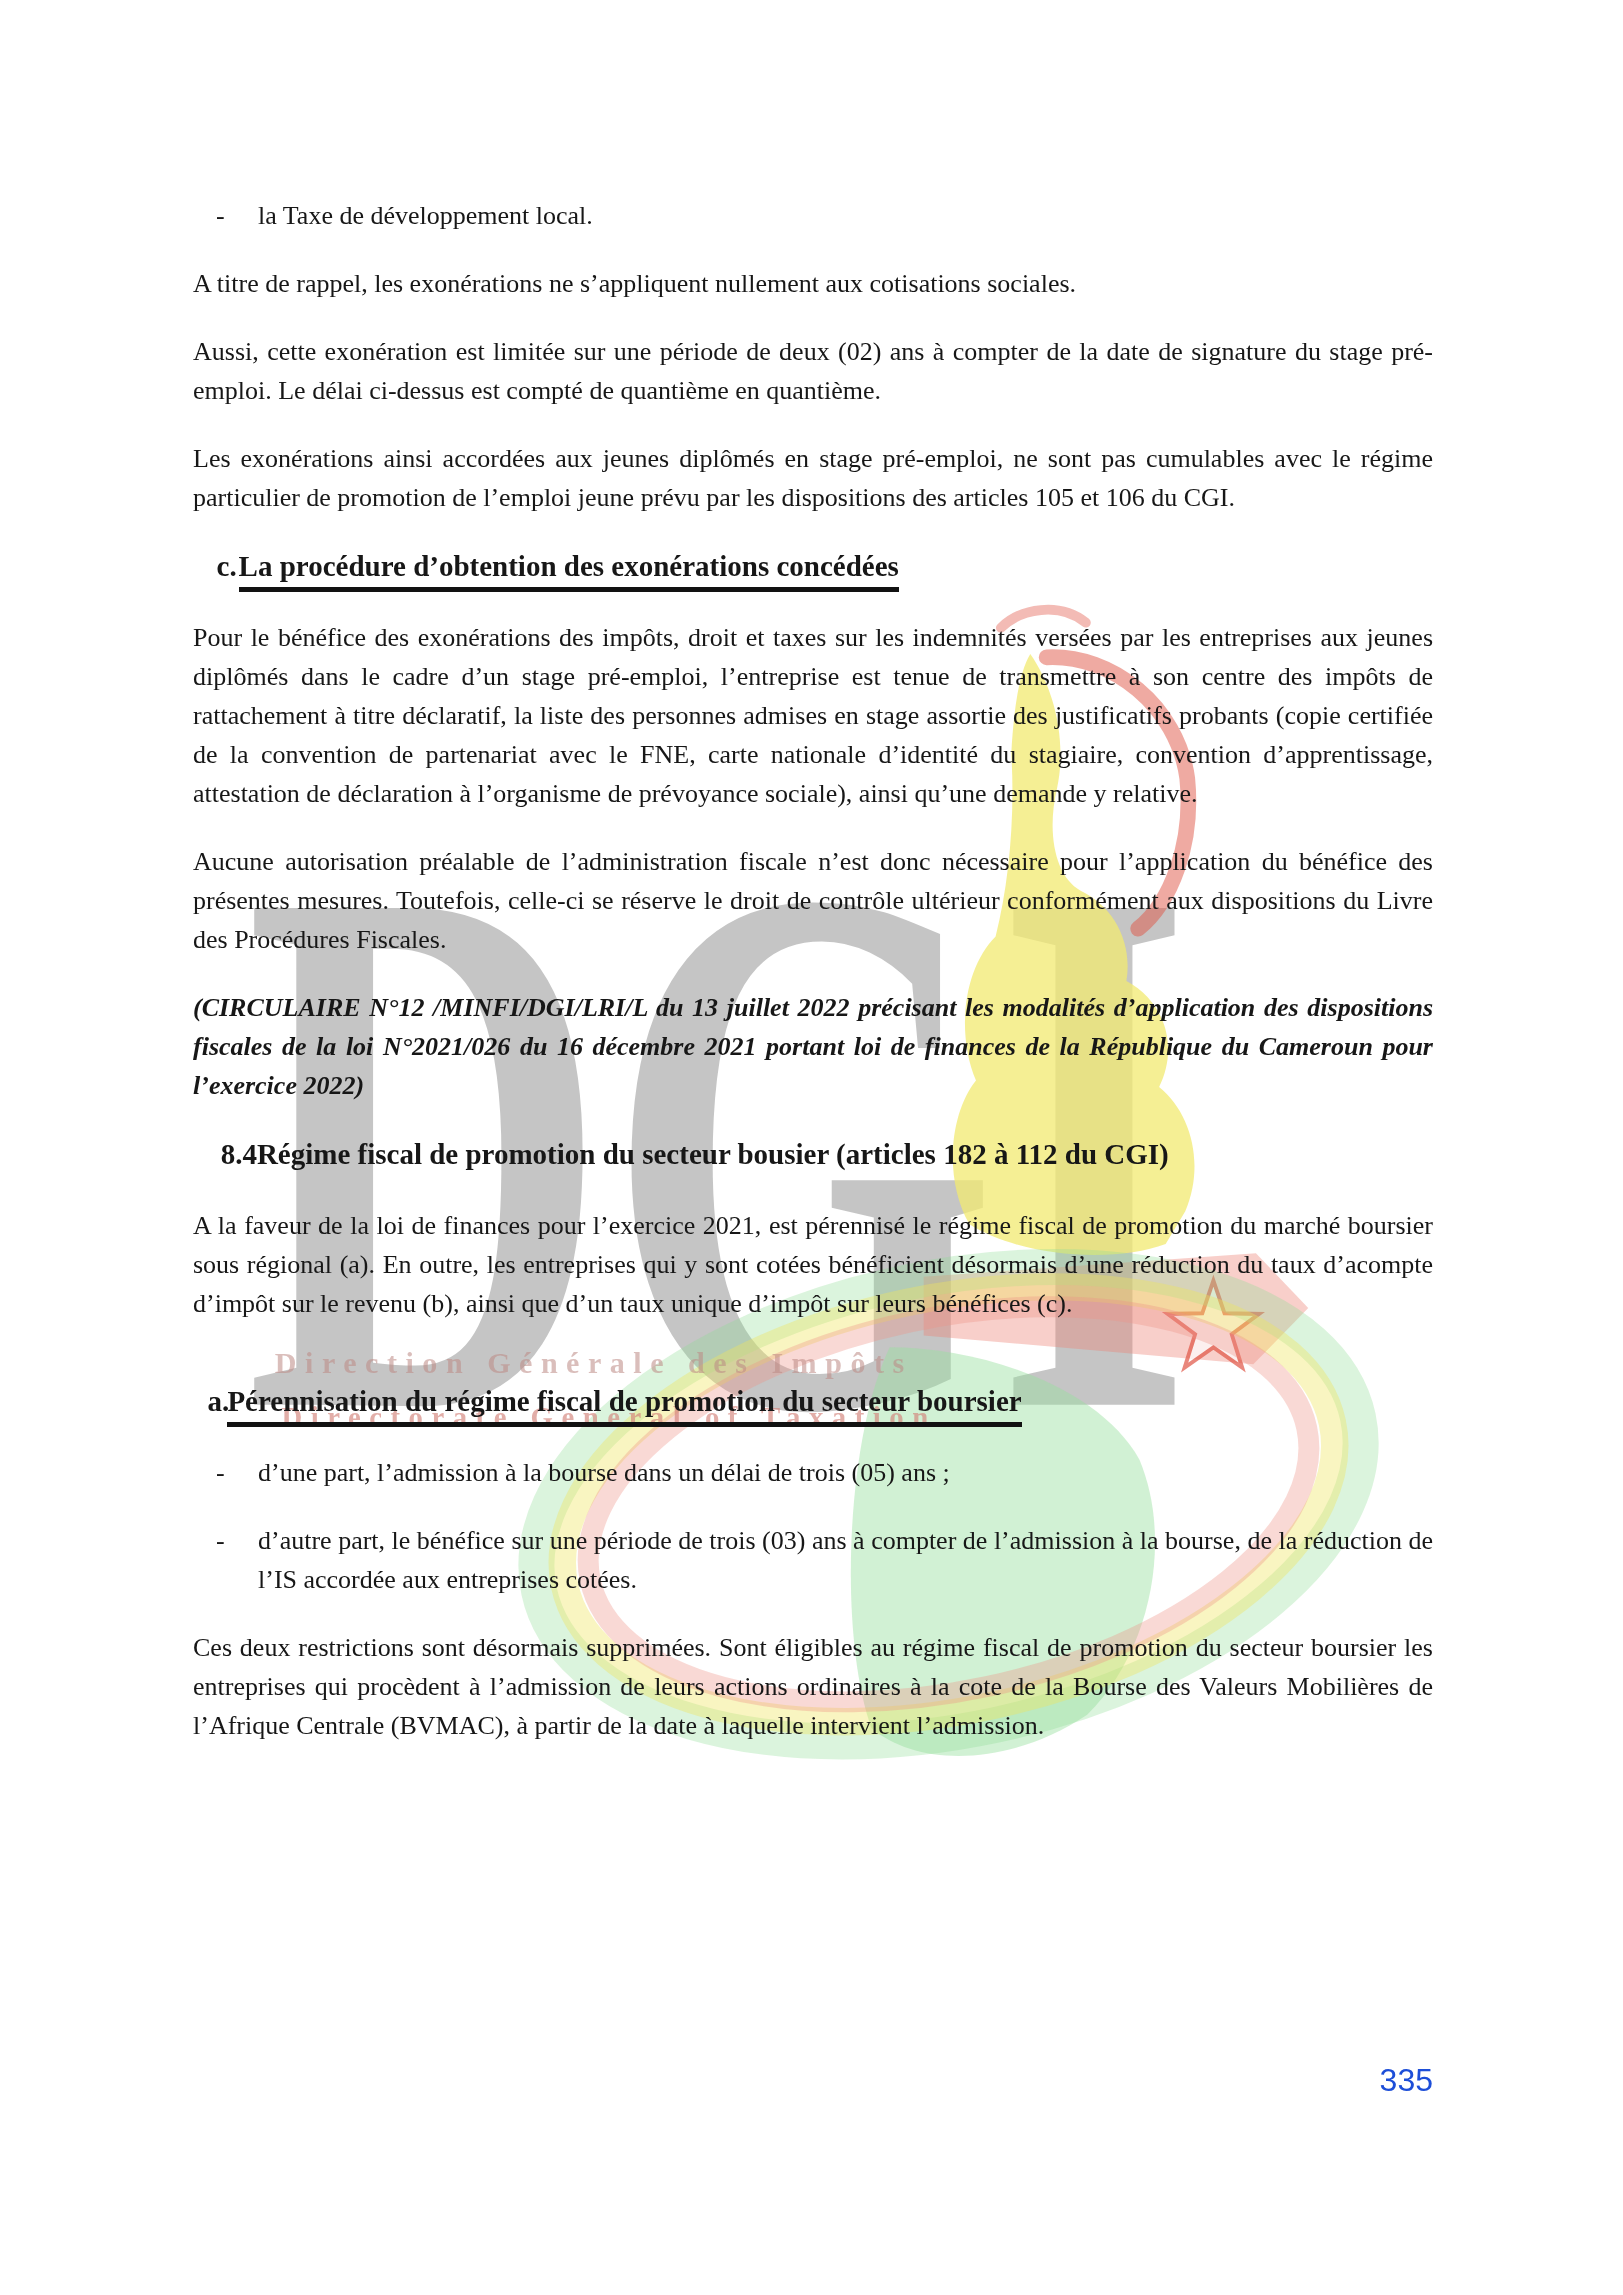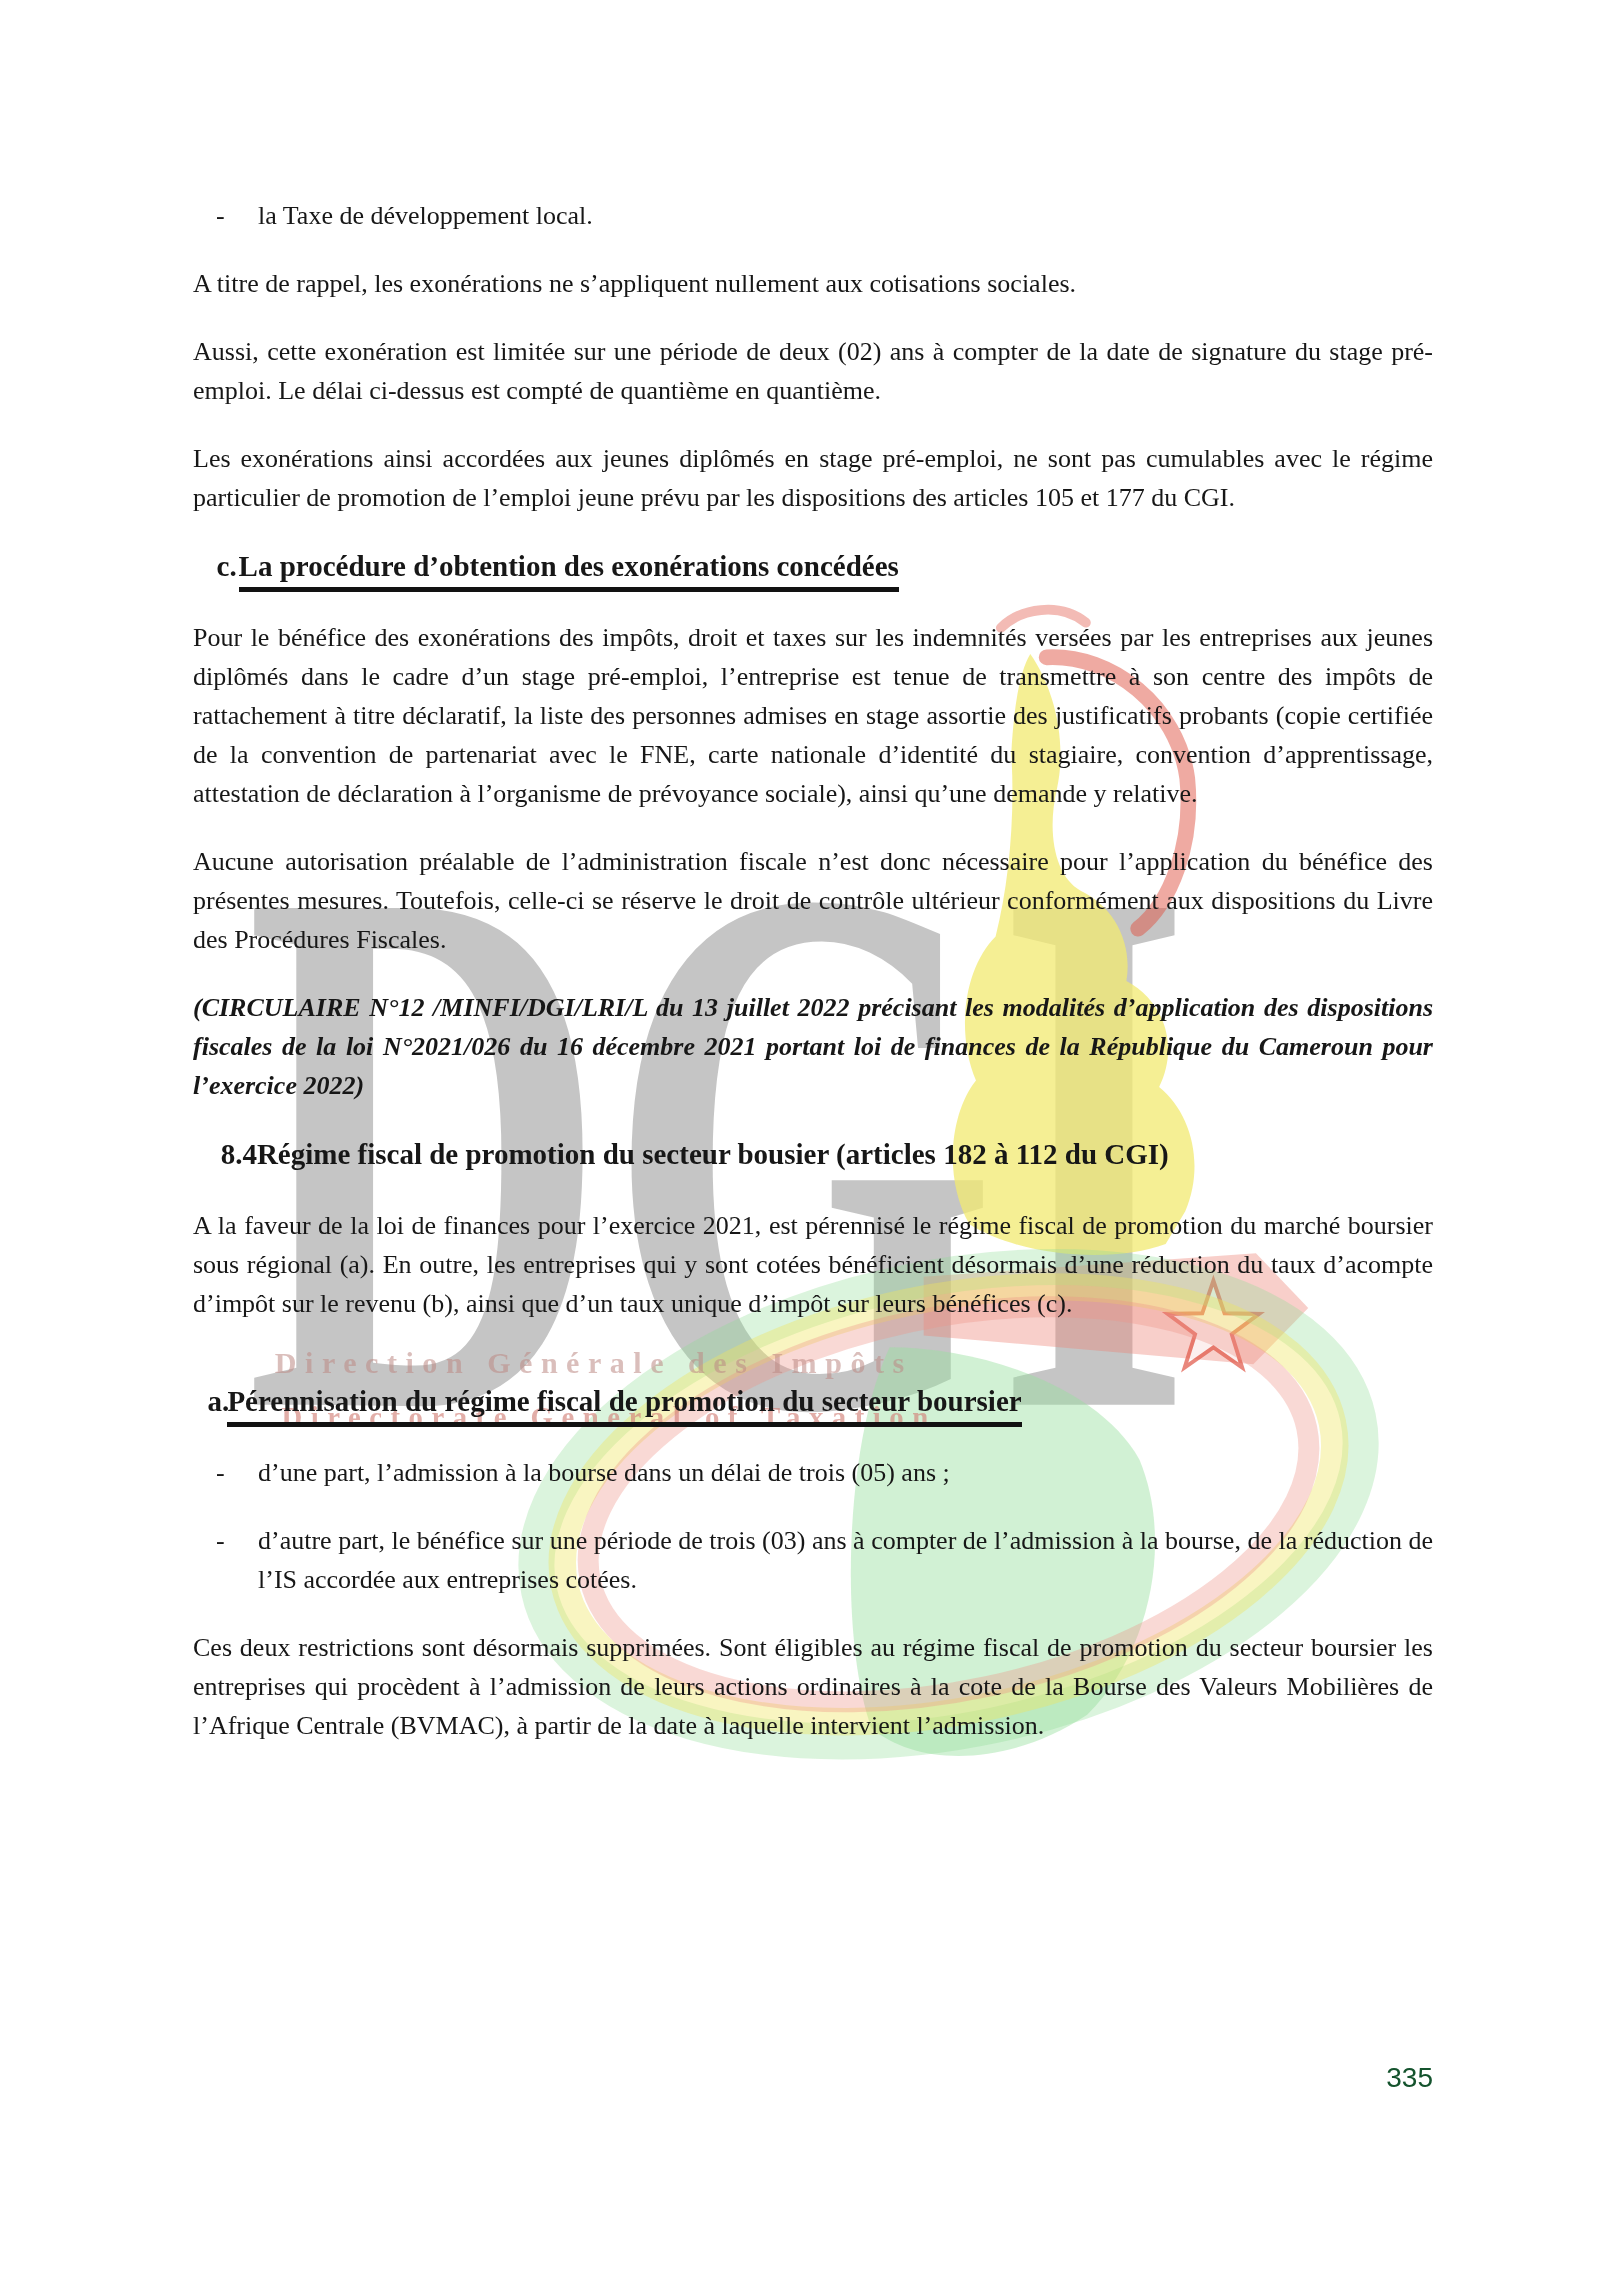--- a/index.html
+++ b/index.html
@@ -13,21 +13,21 @@
   .li .dash{position:absolute;left:23px;top:0;}
   .heading{font-weight:bold;text-align:left;font-size:29px;line-height:41px;margin:0 0 31px 0;}
   .h-label{display:inline-block;}
   .h-text{border-bottom:5.9px solid #121212;padding-bottom:5.2px;}
   .h-text.nounder{border-bottom:none;padding-bottom:0;}
   #h-c{margin-left:23.6px;}   #h-c .h-label{width:22px;}
   #h-84{margin-left:7.9px;}  #h-84 .h-label{width:56px;text-align:right;}
   #h-a{margin-left:14.4px;margin-top:58px;} #h-a .h-label{width:20px;}
   .bi{font-weight:bold;font-style:italic;}
   .pagenum{position:absolute;right:190px;top:2062px;z-index:2;
-           font-family:"Liberation Sans", sans-serif;font-size:28px;color:#14532d;}
+           font-family:"Liberation Sans", sans-serif;font-size:32px;color:#1d4ed8;}
 </style>
 </head>
 <body>
 
 <div class="page">
 
   <svg class="wm" width="1623" height="2295" viewBox="0 0 2481 3509" aria-hidden="true">
 
     <g transform="translate(375,2148) scale(0.66,1)" opacity="0.55">
       <text x="0" y="0" font-family="Liberation Serif, serif" font-weight="bold" font-size="1160" fill="#969696">DGI</text>
@@ -63,21 +63,21 @@
 
     <div class="li">
       <span class="dash">-</span>
       <span>la Taxe de développement local.</span>
     </div>
 
     <p>A titre de rappel, les exonérations ne s’appliquent nullement aux cotisations sociales.</p>
 
     <p>Aussi, cette exonération est limitée sur une période de deux (02) ans à compter de la date de signature du stage pré-emploi. Le délai ci-dessus est compté de quantième en quantième.</p>
 
-    <p>Les exonérations ainsi accordées aux jeunes diplômés en stage pré-emploi, ne sont pas cumulables avec le régime particulier de promotion de l’emploi jeune prévu par les dispositions des articles 105 et 177 du CGI.</p>
+    <p>Les exonérations ainsi accordées aux jeunes diplômés en stage pré-emploi, ne sont pas cumulables avec le régime particulier de promotion de l’emploi jeune prévu par les dispositions des articles 105 et 106 du CGI.</p>
 
     <div class="heading" id="h-c">
       <span class="h-label">c.</span><span class="h-text">La procédure d’obtention des exonérations concédées</span>
     </div>
 
     <p>Pour le bénéfice des exonérations des impôts, droit et taxes sur les indemnités versées par les entreprises aux jeunes diplômés dans le cadre d’un stage pré-emploi, l’entreprise est tenue de transmettre à son centre des impôts de rattachement à titre déclaratif, la liste des personnes admises en stage assortie des justificatifs probants (copie certifiée de la convention de partenariat avec le FNE, carte nationale d’identité du stagiaire, convention d’apprentissage, attestation de déclaration à l’organisme de prévoyance sociale), ainsi qu’une demande y relative.</p>
 
     <p>Aucune autorisation préalable de l’administration fiscale n’est donc nécessaire pour l’application du bénéfice des présentes mesures. Toutefois, celle-ci se réserve le droit de contrôle ultérieur conformément aux dispositions du Livre des Procédures Fiscales.</p>
 
     <p class="bi">(CIRCULAIRE N°12 /MINFI/DGI/LRI/L du 13 juillet 2022 précisant les modalités d’application des dispositions fiscales de la loi N°2021/026 du 16 décembre 2021 portant loi de finances de la République du Cameroun pour l’exercice 2022)</p>

